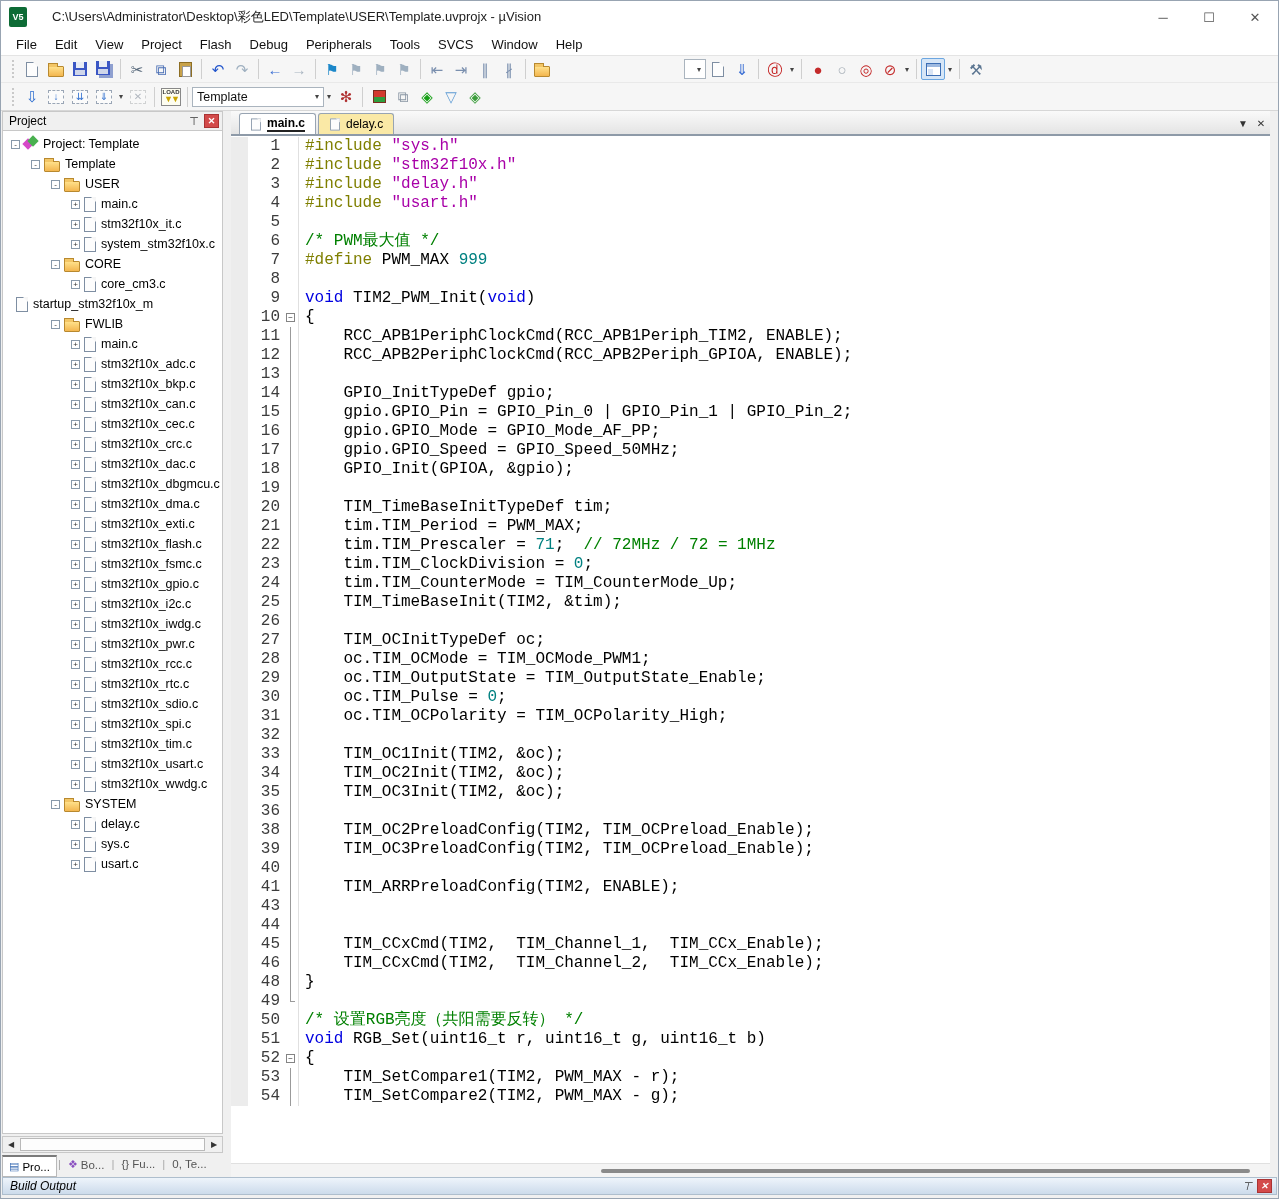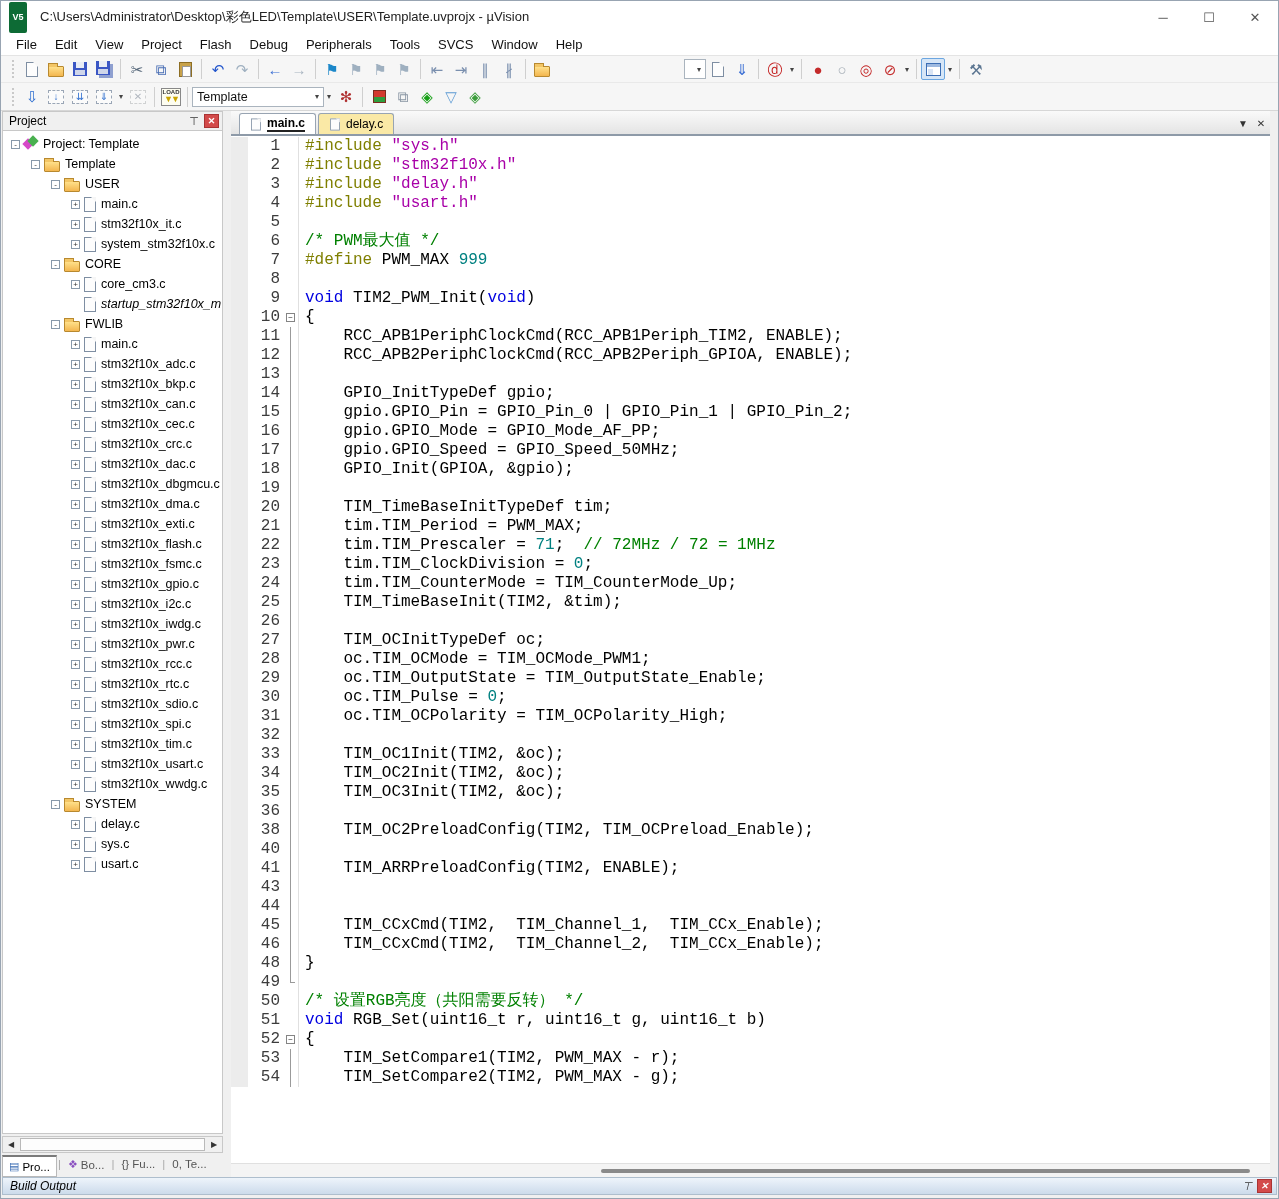--- a/index.html
+++ b/index.html
@@ -4,23 +4,23 @@
 <style>
   * { margin:0; padding:0; box-sizing:border-box; }
   html,body { width:1279px; height:1199px; overflow:hidden; background:#fff;
               font-family:"Liberation Sans", sans-serif; }
   .window { position:relative; width:1279px; height:1199px; background:#f0f0f0;
             border:1px solid #98a4b2; }
 
   
   .titlebar { position:absolute; left:0; top:0; width:100%; height:32px; background:#ffffff;
               display:flex; align-items:center; padding-left:8px; }
-  .appicon { width:18px; height:31px; background:#0d6b35; border-radius:2px; color:#fff;
+  .appicon { width:18px; height:20px; background:#0d6b35; border-radius:2px; color:#fff;
              font-size:9px; font-weight:bold; display:flex; align-items:center; justify-content:center; }
-  .apptitle { margin-left:13px; font-size:13px; color:#222; }
+  .apptitle { margin-left:25px; font-size:13px; color:#222; }
   .wincontrols { margin-left:auto; display:flex; height:100%; }
   .wbtn { width:46px; height:100%; display:flex; align-items:center; justify-content:center;
           color:#555; font-size:13px; }
   
   .menubar { position:absolute; left:0; top:32px; width:100%; height:23px; background:#ffffff;
              display:flex; align-items:center; padding-left:6px; border-bottom:1px solid #e4e4e4; }
   .menu-item { padding:3px 9px; font-size:13px; color:#111; }
 
   
   .tb { position:absolute; left:0; width:100%; background:#f6f6f6; display:flex;
@@ -368,21 +368,21 @@
         <div class="trow" style="padding-left: 48px;">
           <span class="exp">-</span>
           <span class="ti i-folder"></span>
           <span class="tlabel">CORE</span>
         </div>
         <div class="trow" style="padding-left: 68px;">
           <span class="exp">+</span>
           <span class="ti i-doc"></span>
           <span class="tlabel">core_cm3.c</span>
         </div>
-        <div class="trow" style="padding-left: 68px; font-style: italic;">
+        <div class="trow" style="">
           <span class="exp none"></span>
           <span class="ti i-doc"></span>
           <span class="tlabel">startup_stm32f10x_m</span>
         </div>
         <div class="trow" style="padding-left: 48px;">
           <span class="exp">-</span>
           <span class="ti i-folder"></span>
           <span class="tlabel">FWLIB</span>
         </div>
         <div class="trow" style="padding-left: 68px;">
@@ -595,20 +595,21 @@
           <div class="cline"><span class="cmargin"></span><span class="cnum">28</span><span class="cfold"><span class="fv"></span></span><span class="ctext"><span class="tk-p">    oc.TIM_OCMode = TIM_OCMode_PWM1;</span></span></div>
           <div class="cline"><span class="cmargin"></span><span class="cnum">29</span><span class="cfold"><span class="fv"></span></span><span class="ctext"><span class="tk-p">    oc.TIM_OutputState = TIM_OutputState_Enable;</span></span></div>
           <div class="cline"><span class="cmargin"></span><span class="cnum">30</span><span class="cfold"><span class="fv"></span></span><span class="ctext"><span class="tk-p">    oc.TIM_Pulse = </span><span class="tk-n">0</span><span class="tk-p">;</span></span></div>
           <div class="cline"><span class="cmargin"></span><span class="cnum">31</span><span class="cfold"><span class="fv"></span></span><span class="ctext"><span class="tk-p">    oc.TIM_OCPolarity = TIM_OCPolarity_High;</span></span></div>
           <div class="cline"><span class="cmargin"></span><span class="cnum">32</span><span class="cfold"><span class="fv"></span></span><span class="ctext"></span></div>
           <div class="cline"><span class="cmargin"></span><span class="cnum">33</span><span class="cfold"><span class="fv"></span></span><span class="ctext"><span class="tk-p">    TIM_OC1Init(TIM2, &amp;oc);</span></span></div>
           <div class="cline"><span class="cmargin"></span><span class="cnum">34</span><span class="cfold"><span class="fv"></span></span><span class="ctext"><span class="tk-p">    TIM_OC2Init(TIM2, &amp;oc);</span></span></div>
           <div class="cline"><span class="cmargin"></span><span class="cnum">35</span><span class="cfold"><span class="fv"></span></span><span class="ctext"><span class="tk-p">    TIM_OC3Init(TIM2, &amp;oc);</span></span></div>
           <div class="cline"><span class="cmargin"></span><span class="cnum">36</span><span class="cfold"><span class="fv"></span></span><span class="ctext"></span></div>
           <div class="cline"><span class="cmargin"></span><span class="cnum">38</span><span class="cfold"><span class="fv"></span></span><span class="ctext"><span class="tk-p">    TIM_OC2PreloadConfig(TIM2, TIM_OCPreload_Enable);</span></span></div>
+          <div class="cline"><span class="cmargin"></span><span class="cnum">39</span><span class="cfold"><span class="fv"></span></span><span class="ctext"><span class="tk-p">    TIM_OC3PreloadConfig(TIM2, TIM_OCPreload_Enable);</span></span></div>
           <div class="cline"><span class="cmargin"></span><span class="cnum">40</span><span class="cfold"><span class="fv"></span></span><span class="ctext"></span></div>
           <div class="cline"><span class="cmargin"></span><span class="cnum">41</span><span class="cfold"><span class="fv"></span></span><span class="ctext"><span class="tk-p">    TIM_ARRPreloadConfig(TIM2, ENABLE);</span></span></div>
           <div class="cline"><span class="cmargin"></span><span class="cnum">43</span><span class="cfold"><span class="fv"></span></span><span class="ctext"></span></div>
           <div class="cline"><span class="cmargin"></span><span class="cnum">44</span><span class="cfold"><span class="fv"></span></span><span class="ctext"></span></div>
           <div class="cline"><span class="cmargin"></span><span class="cnum">45</span><span class="cfold"><span class="fv"></span></span><span class="ctext"><span class="tk-p">    TIM_CCxCmd(TIM2,  TIM_Channel_1,  TIM_CCx_Enable);</span></span></div>
           <div class="cline"><span class="cmargin"></span><span class="cnum">46</span><span class="cfold"><span class="fv"></span></span><span class="ctext"><span class="tk-p">    TIM_CCxCmd(TIM2,  TIM_Channel_2,  TIM_CCx_Enable);</span></span></div>
           <div class="cline"><span class="cmargin"></span><span class="cnum">48</span><span class="cfold"><span class="fv"></span></span><span class="ctext"><span class="tk-p">}</span></span></div>
           <div class="cline"><span class="cmargin"></span><span class="cnum">49</span><span class="cfold"><span class="fe"></span></span><span class="ctext"></span></div>
           <div class="cline"><span class="cmargin"></span><span class="cnum">50</span><span class="cfold"></span><span class="ctext"><span class="tk-c">/* 设置RGB亮度（共阳需要反转） */</span></span></div>
           <div class="cline"><span class="cmargin"></span><span class="cnum">51</span><span class="cfold"></span><span class="ctext"><span class="tk-k">void </span><span class="tk-p">RGB_Set(uint16_t r, uint16_t g, uint16_t b)</span></span></div>

